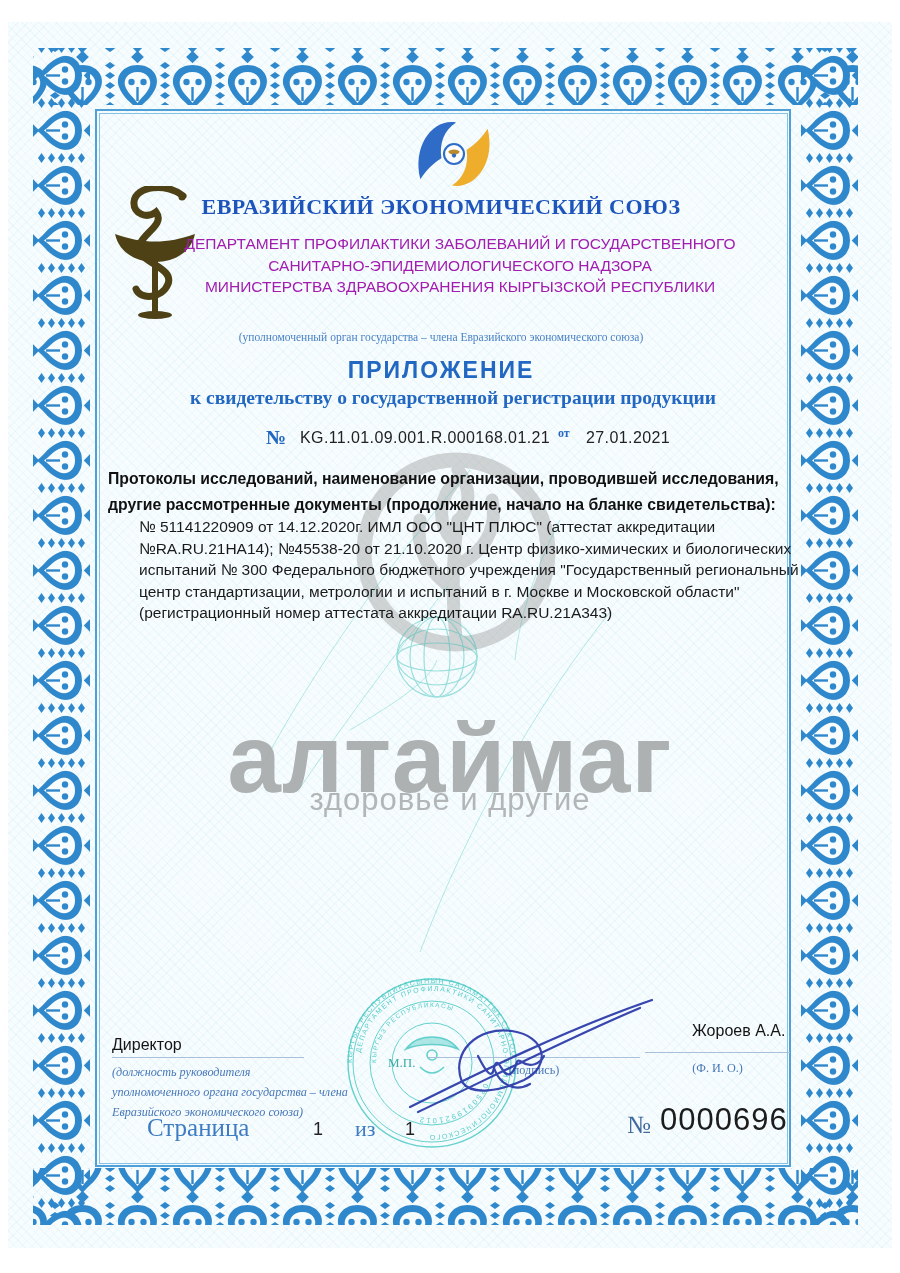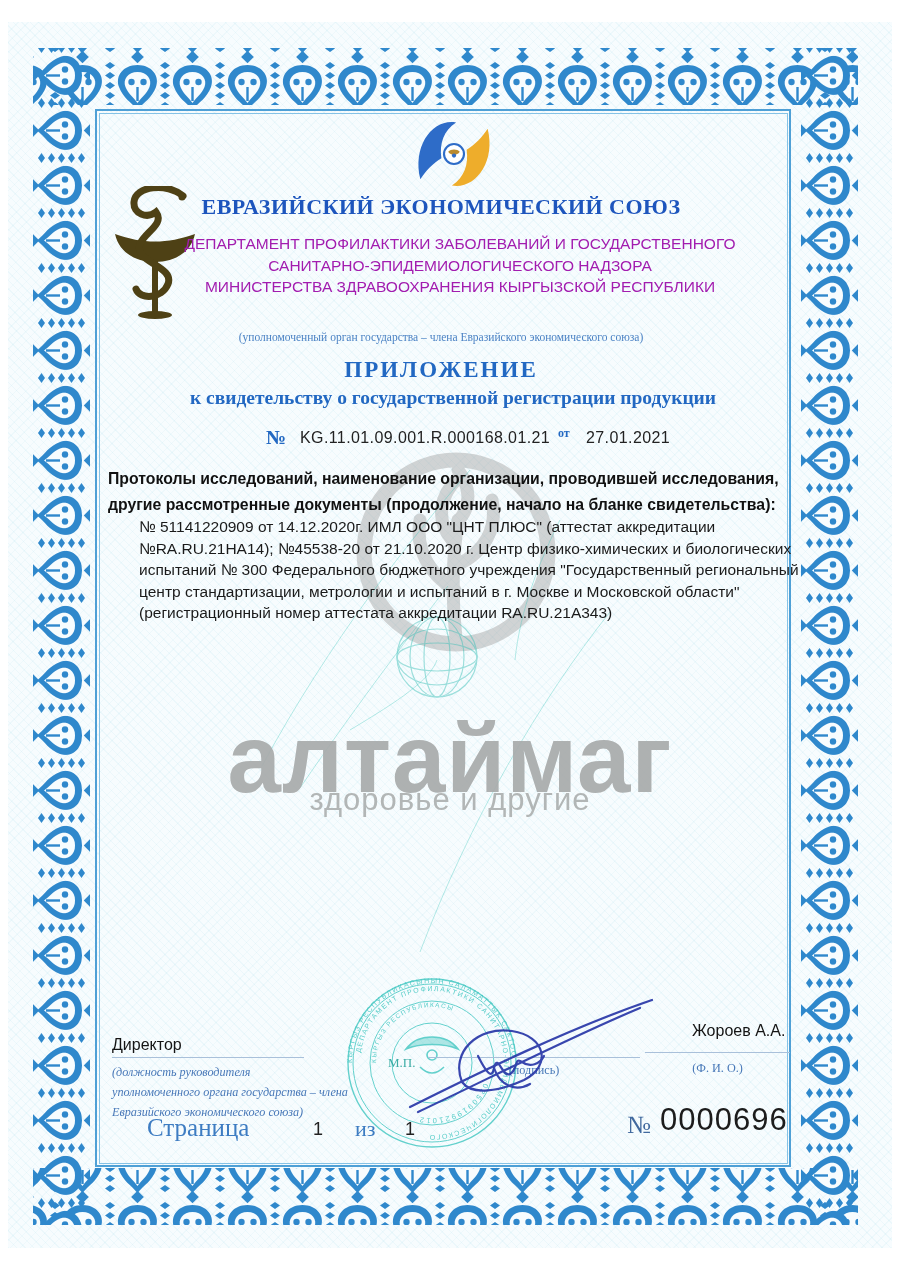--- a/index.html
+++ b/index.html
@@ -12,21 +12,21 @@
           linear-gradient(#f7fcfe,#f7fcfe);}
   .frame{position:absolute;left:95px;top:109px;width:692px;height:1054px;
          border:2.5px solid #4fa0d6;}
   .frame-inner{position:absolute;inset:1.5px;border:1px solid #85c2e6;}
   .abs{position:absolute;}
   .serifblue{font-family:"Liberation Serif",serif;color:#3f7cc2;}
   .union-title{font-family:"Liberation Serif",serif;font-weight:bold;color:#1d55bd;
                font-size:22px;letter-spacing:0.5px;text-align:center;}
   .dept{color:#a21caf;font-size:15.5px;line-height:21.5px;text-align:center;font-weight:500;}
   .auth-note{font-size:11.5px;text-align:center;color:#4b82c4;}
-  .doc-title{font-family:Liberation Serif, serif;font-weight:bold;color:#2268c2;
+  .doc-title{font-family:Liberation Sans, sans-serif;font-weight:bold;color:#2268c2;
              font-size:23px;letter-spacing:2px;text-align:center;}
   .doc-sub{font-family:"Liberation Serif",serif;font-weight:bold;color:#2268c2;
            font-size:19.5px;text-align:center;}
   .num-label{font-family:"Liberation Serif",serif;font-weight:bold;color:#2268c2;font-size:20px;}
   .num-value{color:#222;font-size:16px;letter-spacing:0.4px;}
   .body-heading{color:#111;font-weight:bold;font-size:15.8px;line-height:26px;}
   .body-par{color:#1a1a1a;font-size:15.5px;line-height:21.5px;margin-left:29px;}
   .wm-brand{font-weight:bold;font-size:96px;color:#a8abab;letter-spacing:1px;text-align:center;opacity:.92;margin-top:16px;}
   .wm-tag{font-size:31px;color:#b2b6b6;text-align:center;letter-spacing:1px;}
   .sig-label{color:#141414;font-size:16px;}

